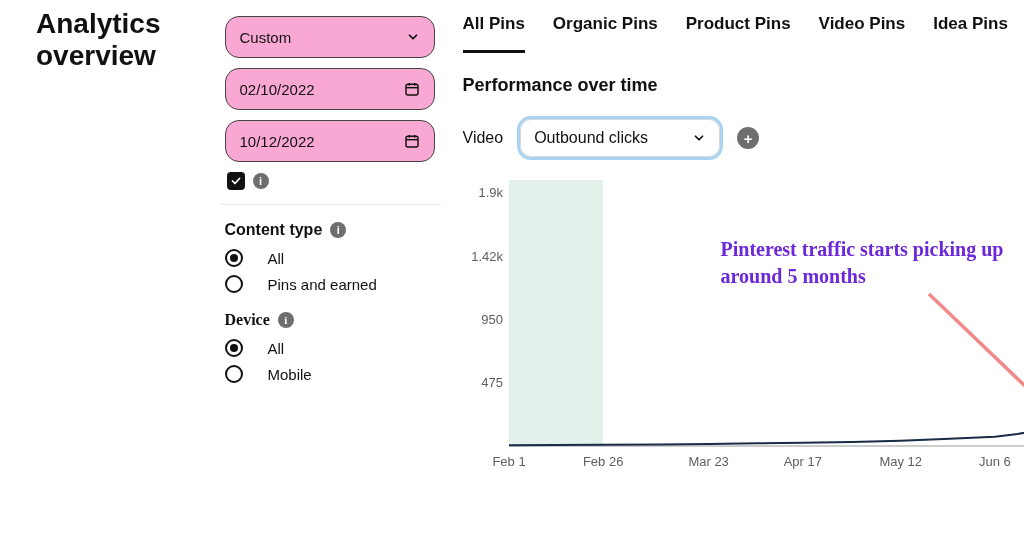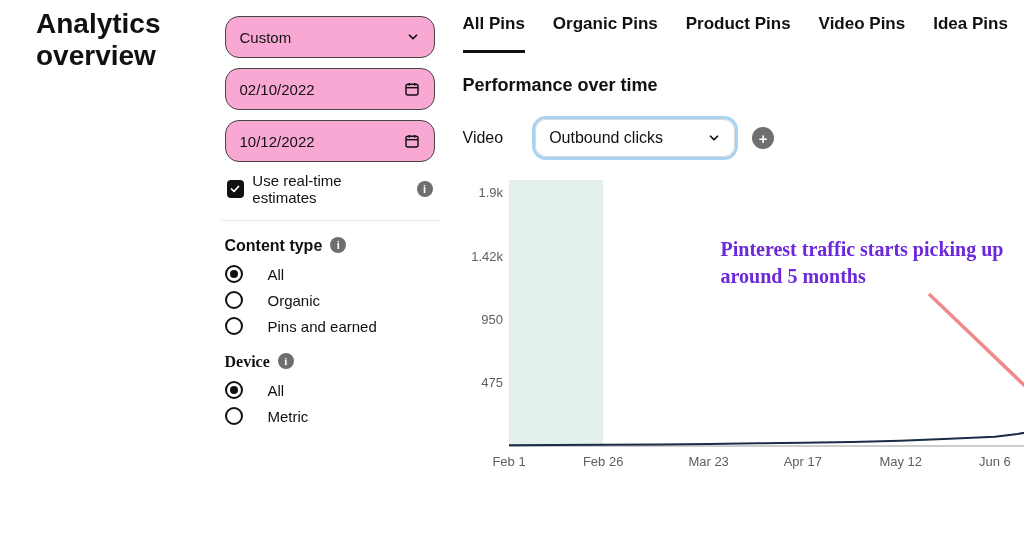--- a/index.html
+++ b/index.html
@@ -9,32 +9,32 @@
   .hr { height: 1px; background: #e6e6e6; }
   .main { display: flex; flex: 1; min-height: 0; }
   .sidebar { width: 250px; padding: 16px 14px 0 28px; }
   .field { width: 210px; height: 42px; border: 1.5px solid #444; border-radius: 14px; background: #f9a8d4; display: flex; align-items: center; justify-content: space-between; padding: 16px 14px; font-size: 15px; margin-bottom: 10px; cursor: pointer; }
   .field svg { flex: none; }
   .cb-row { display: flex; align-items: center; gap: 8px; font-size: 15px; margin: 6px 0 14px 2px; }
   .cb { width: 18px; height: 18px; border-radius: 4px; background: #111; display: inline-flex; align-items: center; justify-content: center; }
   .cb svg { stroke: #fff; }
   .info { width: 16px; height: 16px; border-radius: 50%; background: #6e6e6e; color: #fff; font-size: 11px; display: inline-flex; align-items: center; justify-content: center; font-weight: 700; }
   .side-hr { height: 1px; background: #e6e6e6; margin: 8px 0 16px -4px; width: 220px; }
-  .group-title { font-size: 16px; font-weight: 700; display: flex; align-items: flex-start; gap: 8px; margin-bottom: 10px; }
+  .group-title { font-size: 16px; font-weight: 700; display: flex; align-items: center; gap: 8px; margin-bottom: 10px; }
   .radio-row { display: flex; align-items: center; gap: 25px; font-size: 15px; margin: 8px 0; cursor: pointer; }
   .radio { width: 18px; height: 18px; border: 2px solid #111; border-radius: 50%; display: inline-flex; align-items: center; justify-content: center; }
   .radio.checked::after { content: ""; width: 8px; height: 8px; background: #111; border-radius: 50%; }
   .content { flex: 1; padding: 14px 0 0 8px; position: relative; min-width: 0; }
   .tabs { display: flex; gap: 28px; padding-left: 8px; font-size: 17px; font-weight: 700; margin-bottom: 22px; }
   .tab { padding-bottom: 16px; cursor: pointer; }
   .tab.active { border-bottom: 3px solid #111; }
   .section-title { font-size: 18px; font-weight: 700; padding-left: 8px; margin-bottom: 20px; }
   .metric-row { display: flex; align-items: center; gap: 14px; padding-left: 8px; margin-bottom: 14px; }
   .metric-label { font-size: 16px; }
-  .metric-select { width: 206px; height: 44px; border: 3px solid #a9d4f1; border-radius: 14px; display: flex; align-items: center; justify-content: space-between; padding: 0 14px; font-size: 16px; cursor: pointer; box-shadow: 0 0 0 1px rgba(0,0,0,0.15) inset; margin-left: 15px; }
+  .metric-select { width: 206px; height: 44px; border: 3px solid #a9d4f1; border-radius: 14px; display: flex; align-items: center; justify-content: space-between; padding: 0 14px; font-size: 16px; cursor: pointer; box-shadow: 0 0 0 1px rgba(0,0,0,0.15) inset; }
   .add-btn { width: 22px; height: 22px; border-radius: 50%; background: #6e6e6e; color: #fff; display: inline-flex; align-items: center; justify-content: center; font-size: 15px; font-weight: 700; cursor: pointer; }
   .chart-wrap { position: relative; width: 724px; height: 300px; margin-left: 14px; }
   svg.chart { width: 100%; height: 100%; display: block; }
   .y-tick { font-size: 13px; fill: #5f5f5f; text-anchor: end; }
   .x-tick { font-size: 13px; fill: #5f5f5f; text-anchor: middle; }
   .annot { position: absolute; color: #6d28d9; font-family: Georgia, "Times New Roman", serif; font-weight: 700; font-size: 20px; line-height: 1.35; text-align: left; width: 320px; }
 </style>
 </head>
 <body>
 
@@ -68,57 +68,52 @@
             <line x1="16" y1="3" x2="16" y2="7"></line>
           </svg>
       </div>
 
       <div class="cb-row">
         <span class="cb">
           <svg width="12" height="12" viewBox="0 0 24 24" fill="none" stroke-width="3.5" stroke-linecap="round" stroke-linejoin="round">
               <polyline points="5 12 10 17 19 7"></polyline>
             </svg>
         </span>
-        <span>Use real-time estimates</span>
         <span class="info">i</span>
       </div>
 
       <div class="side-hr"></div>
 
       <div class="group-title">
         <span>Content type</span>
         <span class="info">i</span>
       </div>
       <div id="content-type-radios">
           <div class="radio-row">
             <span class="radio checked"></span>
             <span>All</span>
-          </div>
-          <div class="radio-row">
-            <span class="radio"></span>
-            <span>Organic</span>
           </div>
           <div class="radio-row">
             <span class="radio"></span>
             <span>Pins and earned</span>
           </div>
         </div>
 
       <div class="group-title" style="margin-top:18px;font-family:Liberation Serif, serif;">
         <span>Device</span>
         <span class="info">i</span>
       </div>
       <div id="device-radios">
           <div class="radio-row">
             <span class="radio checked"></span>
             <span>All</span>
           </div>
           <div class="radio-row">
             <span class="radio"></span>
-            <span>Metric</span>
+            <span>Mobile</span>
           </div>
         </div>
     </aside>
 
     <section class="content">
       <div class="tabs" id="tabs">
           <div class="tab active">All Pins</div>
           <div class="tab">Organic Pins</div>
           <div class="tab">Product Pins</div>
           <div class="tab">Video Pins</div>

